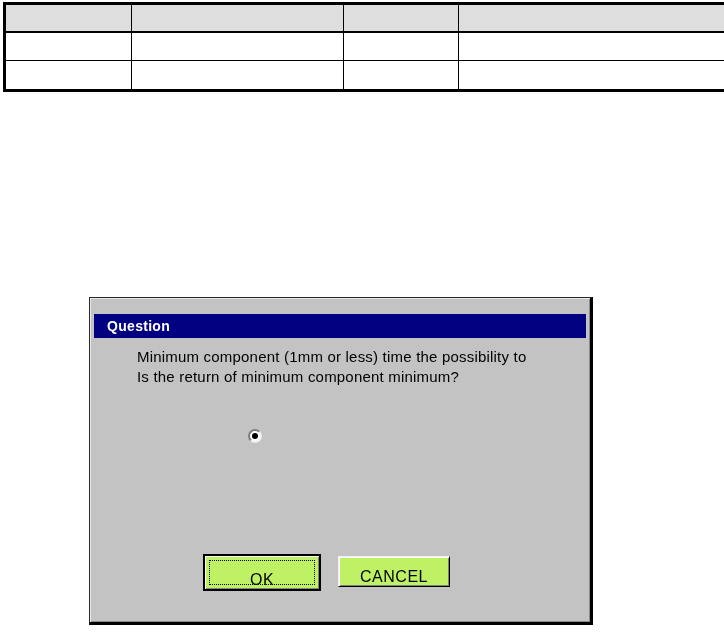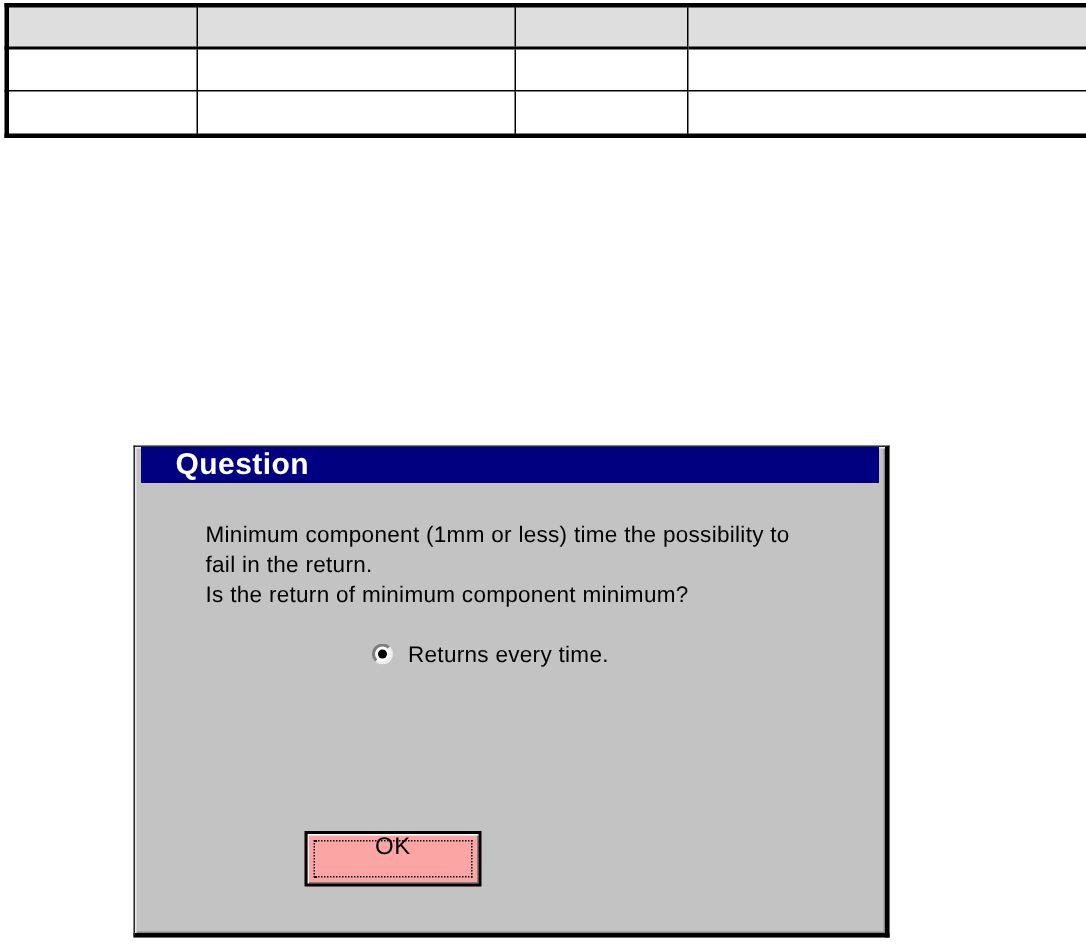--- a/index.html
+++ b/index.html
@@ -51,29 +51,29 @@
     background: #c3c3c3;
     border-top: 1px solid #2a2a2a;
     border-left: 1px solid #2a2a2a;
     border-right: 3px solid #000000;
     border-bottom: 3px solid #000000;
     box-shadow: inset 1px 1px 0 #e9e9e9, inset -1px -1px 0 #8a8a8a;
   }
   .titlebar {
     position: absolute;
     left: 4px;
-    top: 0;
+    top: 16px;
     right: 4px;
     height: 24px;
     background: #000080;
     color: #ffffff;
     font-weight: bold;
-    font-size: 20px;
+    font-size: 14px;
     line-height: 24px;
-    padding-left: 23px;
+    padding-left: 13px;
     box-sizing: border-box;
     letter-spacing: 0.3px;
   }
   .message {
     position: absolute;
     left: 47px;
     top: 49px;
     font-size: 15px;
     line-height: 20px;
     color: #000000;
@@ -123,27 +123,27 @@
     font-size: 15px;
     color: #000000;
     letter-spacing: 0.2px;
     white-space: nowrap;
   }
 
   
   .win-btn {
     position: absolute;
     box-sizing: border-box;
-    background: #fca5a5;
+    background: #bef264;
     color: #000000;
     font-family: "Liberation Sans", "DejaVu Sans", sans-serif;
     font-size: 16px;
     letter-spacing: 0.5px;
     display: flex;
-    align-items: flex-start;
+    align-items: flex-end;
     justify-content: center;
     padding: 0;
     cursor: default;
   }
   .win-btn.ok {
     left: 113px;
     top: 256px;
     width: 118px;
     height: 37px;
     border: 2px solid #000000;
@@ -197,33 +197,34 @@
   </table>
 
   <div class="dialog" style="background: rgb(195, 195, 195);">
 
     <div class="titlebar" style="background: rgb(0, 0, 128); color: rgb(255, 255, 255);">
       <span>Question</span>
     </div>
 
     <div class="message">
       <div>Minimum component (1mm or less) time the possibility to</div>
-      <div>fail in the return.</div>
       <div>Is the return of minimum component minimum?</div>
     </div>
 
     <div class="radios">
       <div class="radio-row selected">
         <span class="radio">
             <span class="dot"></span>
           </span>
-        <span class="radio-label">Returns every time.</span>
       </div>
     </div>
 
     <button class="win-btn ok">
       <span class="focus-rect"></span>
       <span>OK</span>
     </button>
 
+    <button class="win-btn cancel">
+      <span>CANCEL</span>
+    </button>
 
   </div>
 </div>
 
 </body></html>

